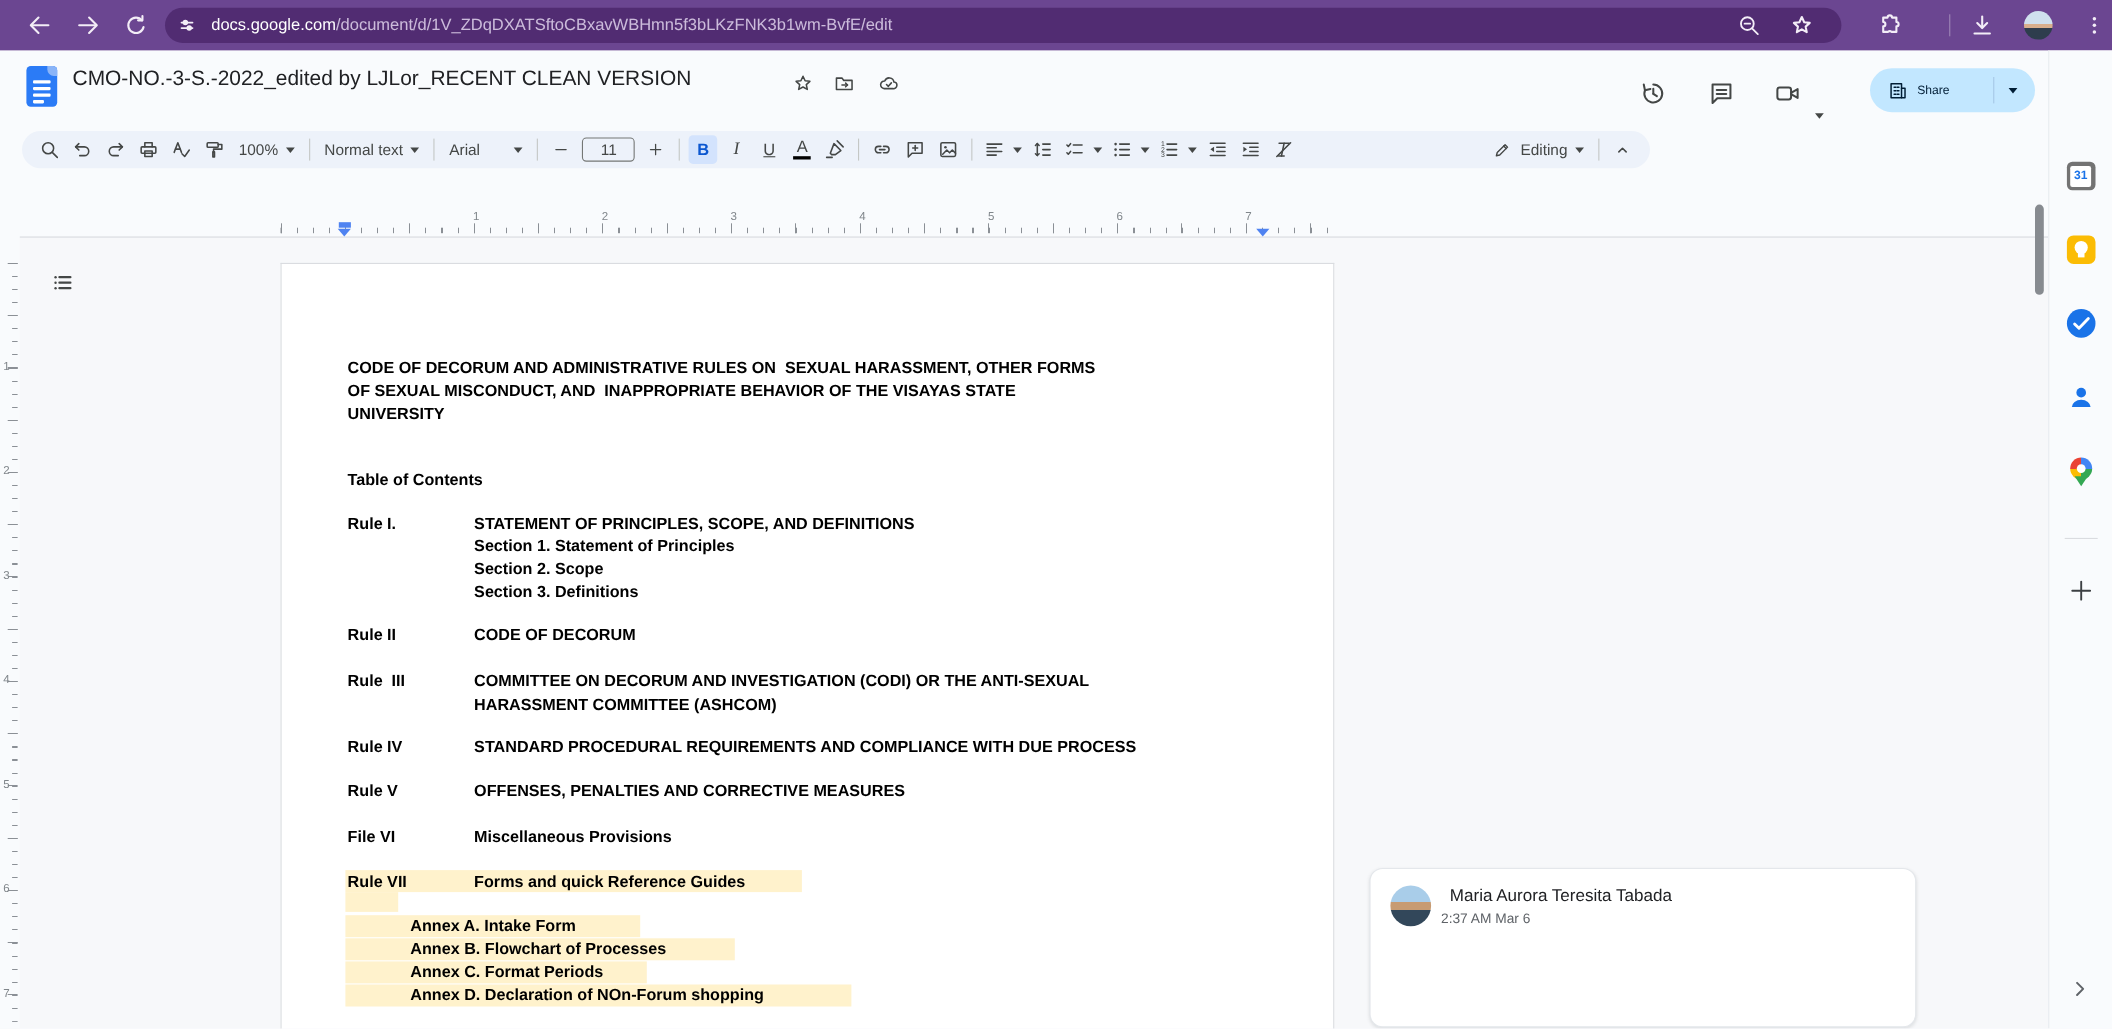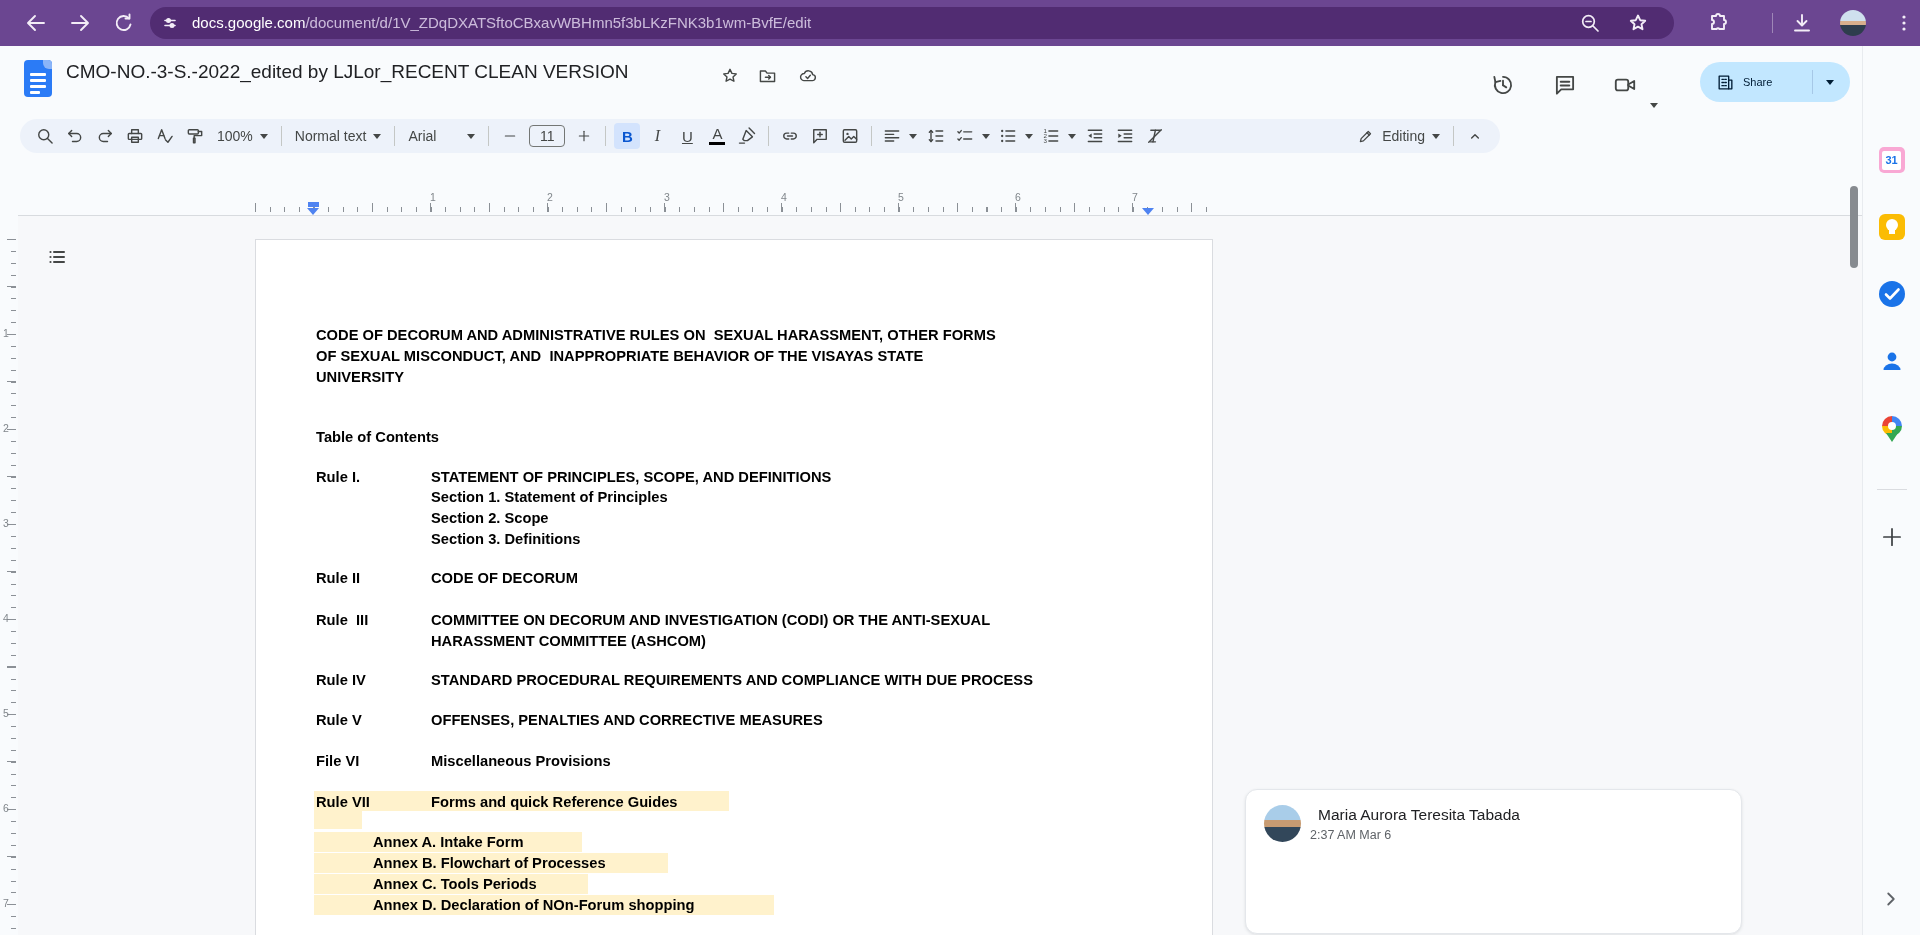--- a/index.html
+++ b/index.html
@@ -39,21 +39,21 @@
     background:radial-gradient(circle at 50% 42%,#161d26 0 44%,#ece4c3 46%)}
 
   
   .toolbar{position:absolute;left:20px;top:119px;width:1480px;height:34px;background:#edf2fa;border-radius:17px;
     display:flex;align-items:center;padding:0 10px}
   .tb{width:26px;height:26px;margin:0 2px;border-radius:4px;display:flex;align-items:center;justify-content:center;flex:0 0 auto}
   .tb.active{background:#d3e3fd}
   .tsep{width:1px;height:20px;background:#c4c7c5;margin:0 6px;flex:0 0 auto}
   .tdd{display:flex;align-items:center;gap:7px;padding:0 7px;height:26px;border-radius:4px;flex:0 0 auto}
   .tdd .txt{font-size:14px;color:#444746;white-space:nowrap}
-  .sizebox{width:36px;height:22px;border:1px solid #747775;border-radius:4px;display:flex;align-items:center;justify-content:center;
+  .sizebox{width:48px;height:22px;border:1px solid #747775;border-radius:4px;display:flex;align-items:center;justify-content:center;
     font-size:14px;color:#444746;margin:0 4px;flex:0 0 auto}
   .glyph{font-size:15px;color:#444746}
   .spacer{flex:1 1 auto}
 
   
   .canvas{position:absolute;left:18px;top:215px;width:1844px;height:720px;background:#f7f8fa;border-top:1px solid #d8dbdf}
   .hruler{position:absolute;left:18px;top:190px;width:1844px;height:25px}
   .hticks-min{position:absolute;left:237px;bottom:3px;width:960px;height:5px;
     background:repeating-linear-gradient(to right,#8b9096 0 1px,transparent 1px 14.63px)}
   .hticks-maj{position:absolute;left:237px;bottom:3px;width:960px;height:9px;
@@ -84,21 +84,21 @@
     box-shadow:0 1px 3px rgba(60,64,67,.12)}
   .c-avatar{position:absolute;left:18px;top:15px;width:37px;height:37px;border-radius:50%;
     background:linear-gradient(180deg,#a9cde9 0 40%,#c79b72 40% 60%,#32475a 60%)}
   .c-name{position:absolute;left:72px;top:16px;font-size:15.5px;font-weight:500;color:#202124}
   .c-time{position:absolute;left:64px;top:38px;font-size:12.5px;color:#5f6368}
   .c-text{position:absolute;left:18px;top:70px;width:420px;font-size:15.5px;line-height:27px;color:#3c4043}
 
   
   .side{position:absolute;left:1862px;top:46px;width:58px;height:889px;background:#f9fbfd;border-left:1px solid #e8ebef}
   .side .slot{position:absolute;left:50%;transform:translateX(-50%)}
-  .cal{width:26px;height:26px;background:#f9a8d4;border-radius:5px;display:flex;align-items:center;justify-content:center}
+  .cal{width:26px;height:26px;background:#737373;border-radius:5px;display:flex;align-items:center;justify-content:center}
   .cal .inner{width:19px;height:19px;background:#fff;border-radius:2px;display:flex;align-items:center;justify-content:center;
     font-size:11px;font-weight:700;color:#1a73e8}
   .keep{width:26px;height:26px;background:#fbbc04;border-radius:6px;position:relative}
   .keep .bulb{position:absolute;left:7px;top:5px;width:12px;height:12px;background:#fff;border-radius:50%}
   .keep .base{position:absolute;left:10px;top:16px;width:6px;height:4px;background:#fff}
   .tasks{width:26px;height:26px;border-radius:50%;background:#1a73e8;position:relative}
   .maps-pin{width:20px;height:20px;border-radius:50%;
     background:conic-gradient(#4285f4 0 25%,#34a853 25% 50%,#fbbc04 50% 75%,#ea4335 75% 100%);position:relative}
   .maps-pin::after{content:"";position:absolute;left:6px;top:6px;width:8px;height:8px;background:#fff;border-radius:50%}
   .maps-pin::before{content:"";position:absolute;left:4px;top:17px;border-left:6px solid transparent;border-right:6px solid transparent;border-top:9px solid #34a853}
@@ -529,21 +529,21 @@
   <div class="ln tit" style="top:512px">Miscellaneous Provisions</div>
 
   <div class="hlbar"></div>
   <div class="ln lab" style="top:553px">Rule VII</div>
   <div class="ln tit" style="top:553px">Forms and quick Reference Guides</div>
 
   <div class="hlstrip"></div>
 
   <div class="annex" style="top:592px;width:268px">Annex A. Intake Form</div>
   <div class="annex" style="top:613px;width:354px">Annex B. Flowchart of Processes</div>
-  <div class="annex" style="top:634px;width:274px">Annex C. Tools Periods</div>
+  <div class="annex" style="top:634px;width:274px">Annex C. Format Periods</div>
   <div class="annex" style="top:655px;width:460px">Annex D. Declaration of NOn-Forum shopping</div>
 </div>
 
 <div class="comment-card">
   <div class="c-avatar"></div>
   <div class="c-name">Maria Aurora Teresita Tabada</div>
   <div class="c-time">2:37 AM Mar 6</div>
 </div>
 
 <div class="side">

